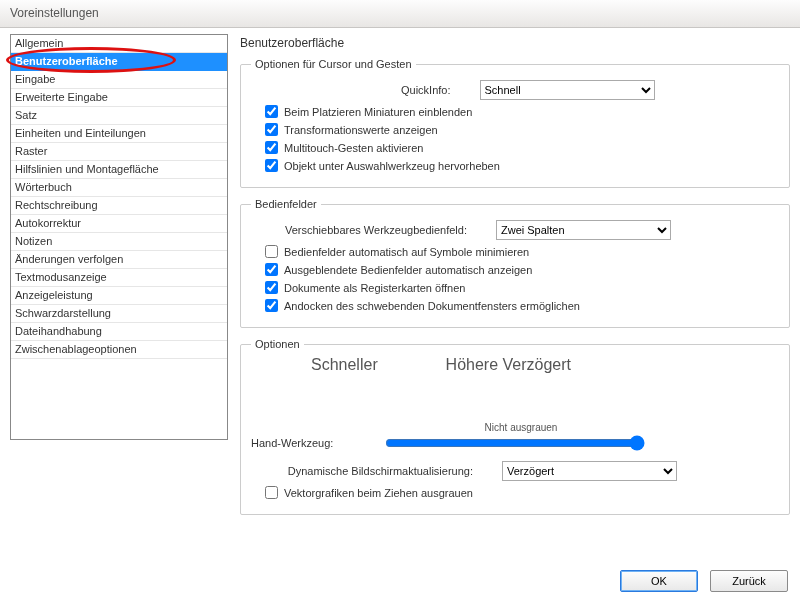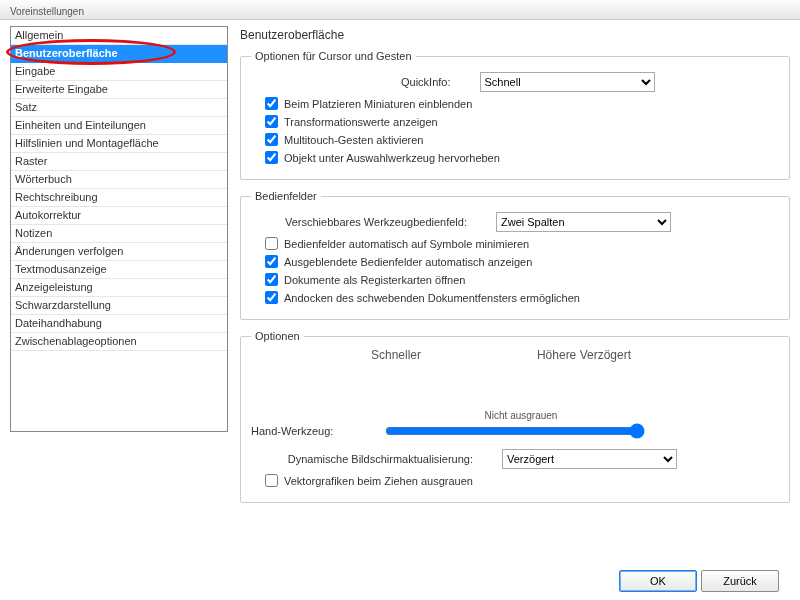--- a/index.html
+++ b/index.html
@@ -8,26 +8,26 @@
     font-family: "Segoe UI", Tahoma, sans-serif;
     font-size: 11px;
     background: #fff;
     color: #333;
     width: 800px;
     height: 600px;
     overflow: hidden;
     position: relative;
   }
   .titlebar {
-    height: 20px;
+    height: 28px;
     background: linear-gradient(to bottom, #fdfdfd, #e8e6e4);
     border-bottom: 1px solid #c8c6c4;
     padding: 6px 10px;
     color: #555;
-    font-size: 10px;
+    font-size: 12px;
   }
   .content {
     display: flex;
     padding: 6px 10px 0 10px;
     gap: 12px;
   }
   .sidebar {
     width: 218px;
     border: 1px solid #888;
     background: #fff;
@@ -102,43 +102,43 @@
   }
   .dd-wide { width: 175px; }
   .slider-row {
     display: flex;
     align-items: center;
     margin: 2px 0;
   }
   .slider-labels {
     display: flex;
     justify-content: space-between;
-    font-size: 12px;
+    font-size: 16px;
     color: #555;
-    margin-left: 120px;
+    margin-left: 60px;
     width: 260px;
   }
   .slider-caption {
     font-size: 10px;
     color: #555;
     text-align: center;
     margin-left: 140px;
     width: 260px;
     margin-top: 48px;
   }
   input[type=range] {
     width: 260px;
     margin: 0;
   }
   .buttons {
     position: absolute;
-    right: 21px;
+    right: 12px;
     bottom: 8px;
     display: flex;
-    gap: 4px;
+    gap: 12px;
   }
   button.dlg {
     width: 78px;
     height: 22px;
     font-size: 11px;
     background: linear-gradient(to bottom, #fdfdfd, #e8e8e8);
     border: 1px solid #8a8a8a;
     border-radius: 2px;
     cursor: pointer;
   }
@@ -156,22 +156,22 @@
   <div class="sidebar">
     <div class="sidebar-item">Allgemein</div>
     <div class="sidebar-item selected">
       <div class="highlight-ellipse"></div>
       <span>Benutzeroberfläche</span>
     </div>
     <div class="sidebar-item">Eingabe</div>
     <div class="sidebar-item">Erweiterte Eingabe</div>
     <div class="sidebar-item">Satz</div>
     <div class="sidebar-item">Einheiten und Einteilungen</div>
+    <div class="sidebar-item">Raster</div>
     <div class="sidebar-item">Hilfslinien und Montagefläche</div>
-    <div class="sidebar-item">Raster</div>
     <div class="sidebar-item">Wörterbuch</div>
     <div class="sidebar-item">Rechtschreibung</div>
     <div class="sidebar-item">Autokorrektur</div>
     <div class="sidebar-item">Notizen</div>
     <div class="sidebar-item">Änderungen verfolgen</div>
     <div class="sidebar-item">Textmodusanzeige</div>
     <div class="sidebar-item">Anzeigeleistung</div>
     <div class="sidebar-item">Schwarzdarstellung</div>
     <div class="sidebar-item">Dateihandhabung</div>
     <div class="sidebar-item">Zwischenablageoptionen</div>

